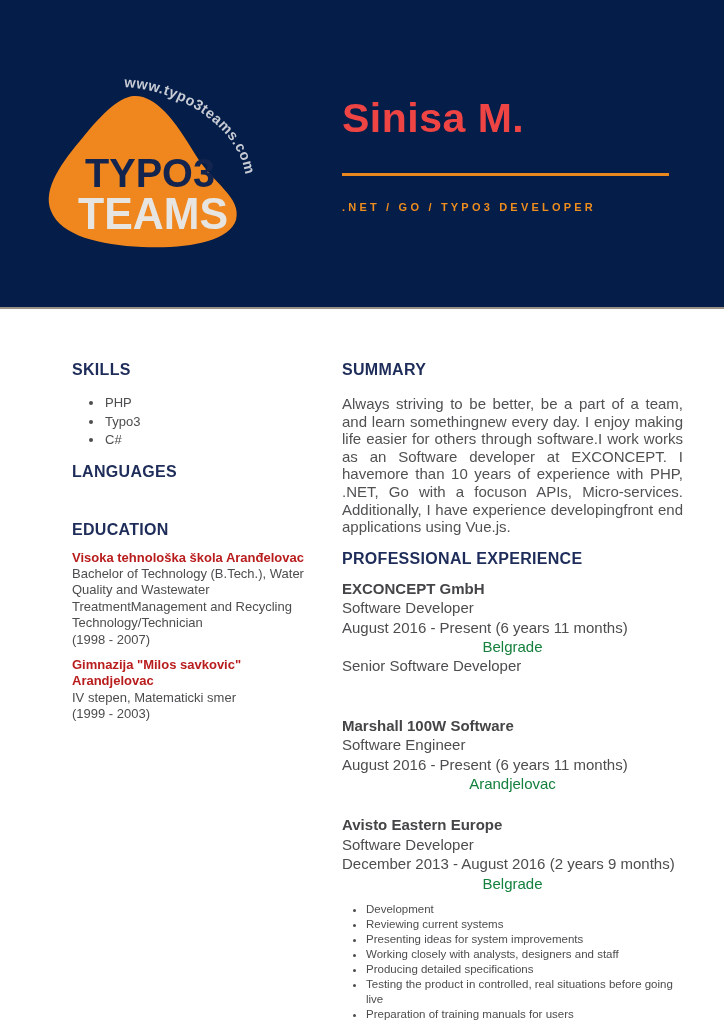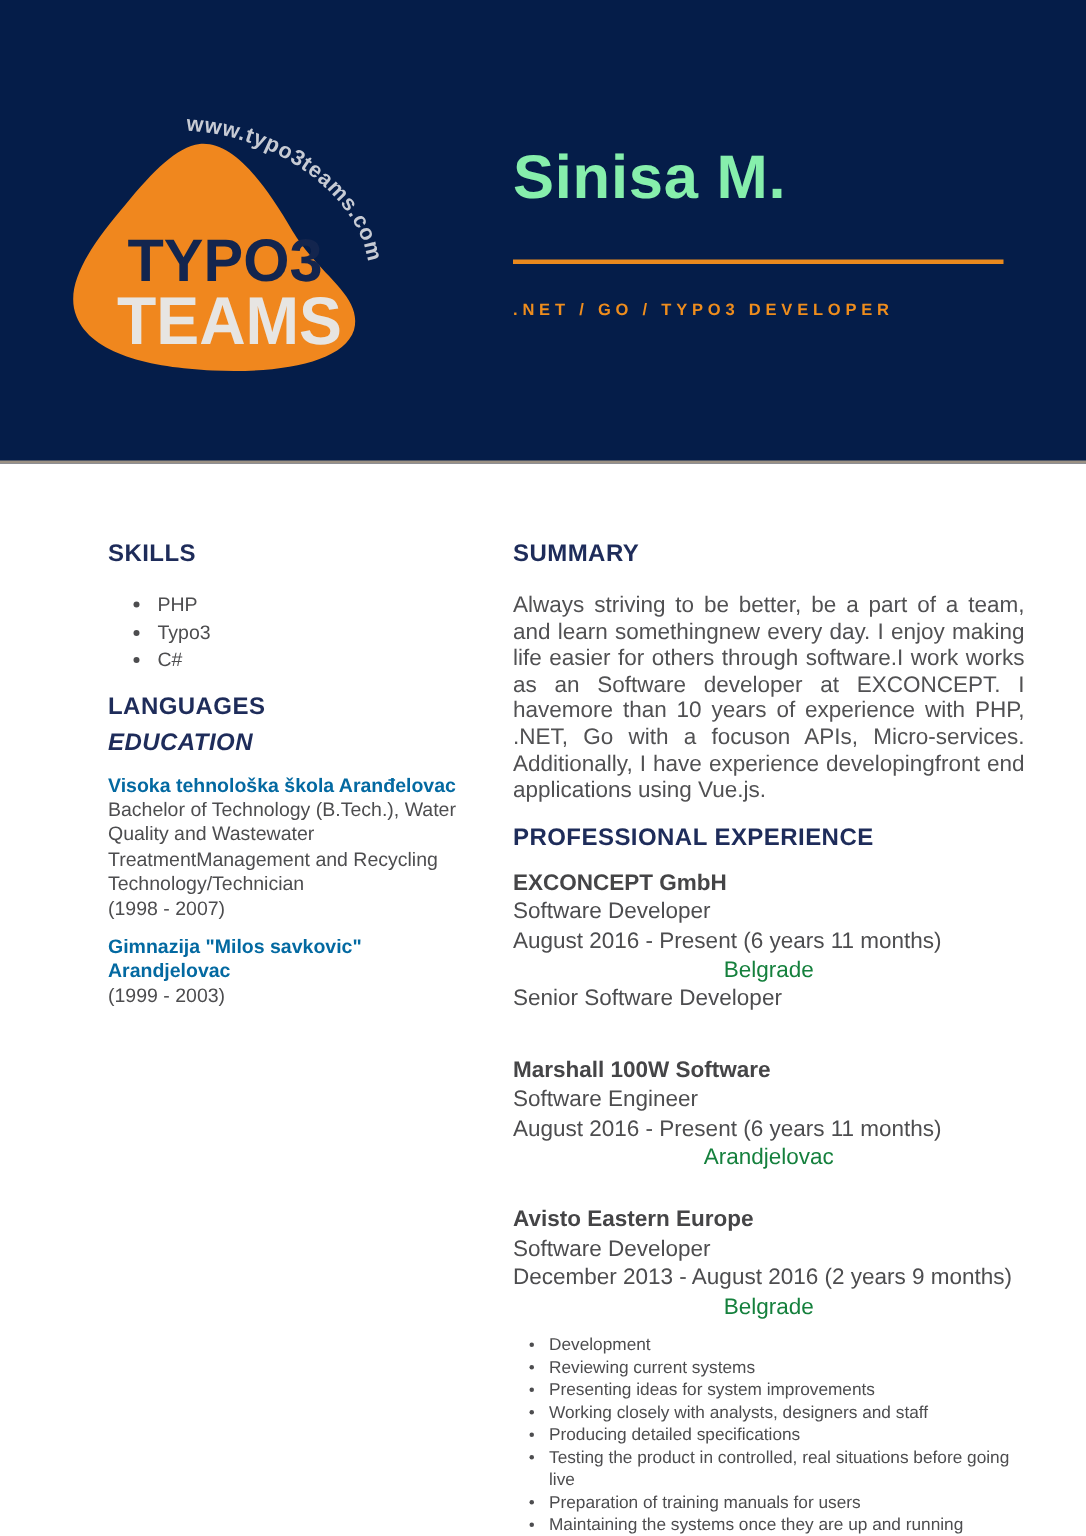--- a/index.html
+++ b/index.html
@@ -3,47 +3,47 @@
 <meta charset="utf-8">
 <style>
   html,body{margin:0;padding:0;background:#ffffff;}
   .page{position:relative;width:724px;height:1024px;background:#ffffff;overflow:hidden;
         font-family:"Liberation Sans", sans-serif;}
 
   
   .header{position:absolute;left:0;top:0;width:724px;height:307px;background:#051D49;
           border-bottom:2px solid #9B9184;}
   .logo-svg{position:absolute;left:38px;top:70px;width:245px;height:185px;}
-  .name{position:absolute;left:342px;top:95px;font-size:41px;font-weight:700;color:#86efac;
+  .name{position:absolute;left:342px;top:95px;font-size:41px;font-weight:700;color:#ef4444;
         letter-spacing:0.5px;}
   .divider{position:absolute;left:342px;top:173px;width:327px;height:3px;background:#E9891D;}
   .subtitle{position:absolute;left:342px;top:201px;font-size:11px;font-weight:600;
             letter-spacing:3.2px;color:#EF8D1D;}
 
   
   h2{font-size:16px;font-weight:700;color:#1E2C5A;margin:0;line-height:24px;letter-spacing:0.3px;}
 
   
   .left-col{position:absolute;left:72px;top:358px;width:233px;color:#4D4D4F;}
   .left-col ul{margin:12px 0 0;padding-left:32px;font-size:13px;line-height:18.5px;}
   .left-col li{padding-left:1px;}
   .h-lang{margin-top:10px;}
-  .h-edu{font-style:italic;}
+  .h-edu{margin-top:34px;}
   .edu{margin-top:8px;font-size:13px;line-height:16.4px;}
-  .edu .edu-school{font-weight:700;color:#0369a1;}
+  .edu .edu-school{font-weight:700;color:#b91c1c;}
   .edu + .edu{margin-top:9px;}
 
   
   .right-col{position:absolute;left:342px;top:358px;width:341px;color:#4D4D4F;}
   .summary{margin:13px 0 0;font-size:15px;line-height:17.6px;text-align:justify;color:#515153;}
   .h-exp{margin-top:11px;}
   .exp{margin-top:8px;font-size:15px;line-height:19.4px;}
   .exp .company{font-weight:700;color:#454547;}
   .exp .location{color:#15803d;text-align:center;}
-  .exp-2{margin-top:28px;}
+  .exp-2{margin-top:40px;}
   .exp-3{margin-top:22px;}
   .duties{margin:9px 0 0;padding-left:24px;font-size:11.5px;line-height:15px;}
 </style>
 </head>
 <body>
 
 <div class="page">
 
   <header class="header">
 
@@ -78,20 +78,21 @@
     <h2 class="h-edu">EDUCATION</h2>
 
     <div class="edu">
       <div class="edu-school">Visoka tehnološka škola Aranđelovac</div>
       <div class="edu-degree">Bachelor of Technology (B.Tech.), Water Quality and Wastewater TreatmentManagement and Recycling Technology/Technician</div>
       <div class="edu-years">(1998 - 2007)</div>
     </div>
 
     <div class="edu">
       <div class="edu-school">Gimnazija "Milos savkovic" Arandjelovac</div>
+      <div class="edu-degree">IV stepen, Matematicki smer</div>
       <div class="edu-years">(1999 - 2003)</div>
     </div>
   </aside>
 
   <main class="right-col">
 
     <h2>SUMMARY</h2>
     <p class="summary">Always striving to be better, be a part of a team, and learn somethingnew every day. I enjoy making life easier for others through software.I work works as an Software developer at EXCONCEPT. I havemore than 10 years of experience with PHP, .NET, Go with a focuson APIs, Micro-services. Additionally, I have experience developingfront end applications using Vue.js.</p>
 
     <h2 class="h-exp">PROFESSIONAL EXPERIENCE</h2>

